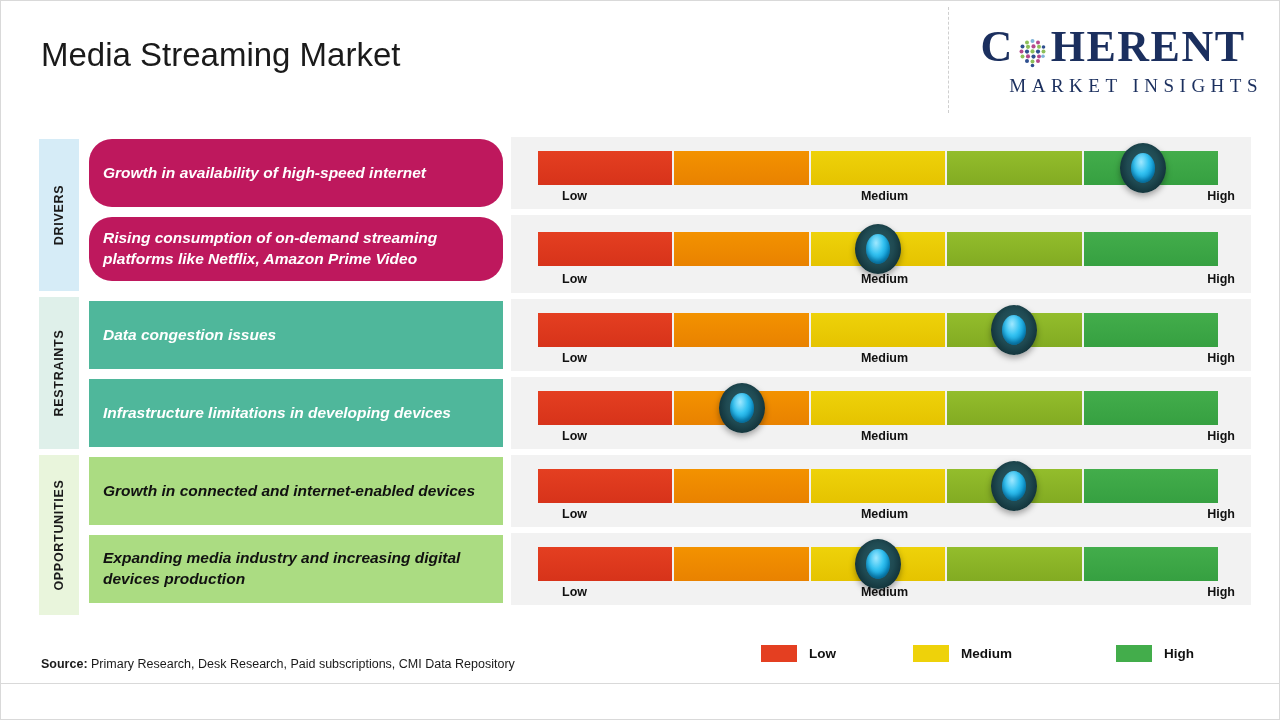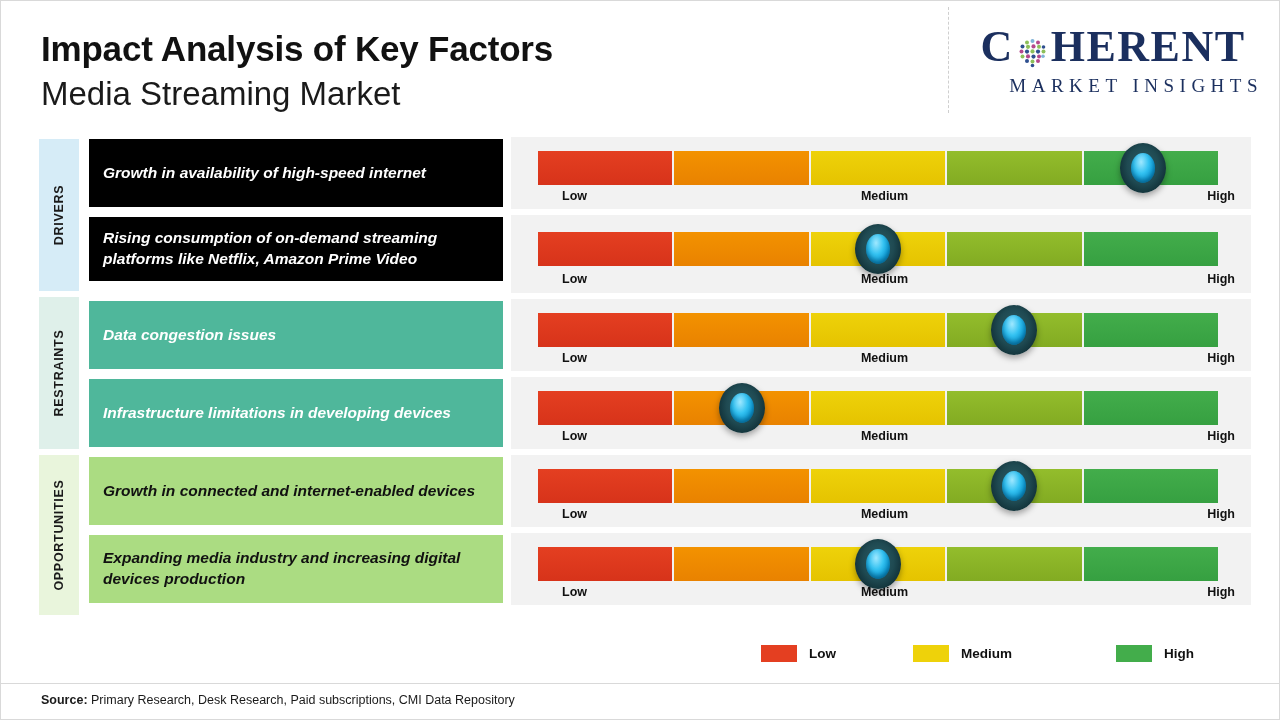--- a/index.html
+++ b/index.html
@@ -112,21 +112,21 @@
     left: 0; top: 2px;
     width: 414px; height: 68px;
     padding: 0 14px;
     display: flex; align-items: center;
     font-size: 15.5px;
     font-style: italic;
     font-weight: bold;
     line-height: 1.33;
   }
   .row.tall .factor { height: 64px; }
-  .factor.drivers       { background: #000000; color: #ffffff; }
+  .factor.drivers       { background: #be185d; color: #ffffff; border-radius: 23px; }
   .factor.restraints    { background: #4fb79b; color: #ffffff; }
   .factor.opportunities { background: #abdc82; color: #111111; }
 
   
   .gauge-panel {
     position: absolute;
     left: 422px; top: 0;
     width: 740px; height: 72px;
     background: #f2f2f2;
   }
@@ -196,35 +196,34 @@
 
   
   .footer-rule {
     position: absolute;
     left: 0; top: 682px;
     width: 1278px; height: 0;
     border-top: 1px solid #d9d9d9;
   }
   .source {
     position: absolute;
-    left: 40px; top: 692px;
+    left: 40px; top: 656px;
     font-size: 12.5px;
     color: #1a1a1a;
     white-space: nowrap;
   }
   .source b { font-weight: bold; }
 </style>
 </head>
 <body>
 
 <div id="page">
 
   <div class="header">
     <div class="title-block">
-      <div class="title-main">Impact Analysis of Key Factors</div>
       <div class="title-sub">Media Streaming Market</div>
     </div>
 
     <div class="header-divider"></div>
 
     <div class="logo">
       <div class="logo-word">
         <span>C</span>
         <span class="logo-globe">
           <svg width="33" height="33" viewBox="0 0 33 33" aria-hidden="true">

